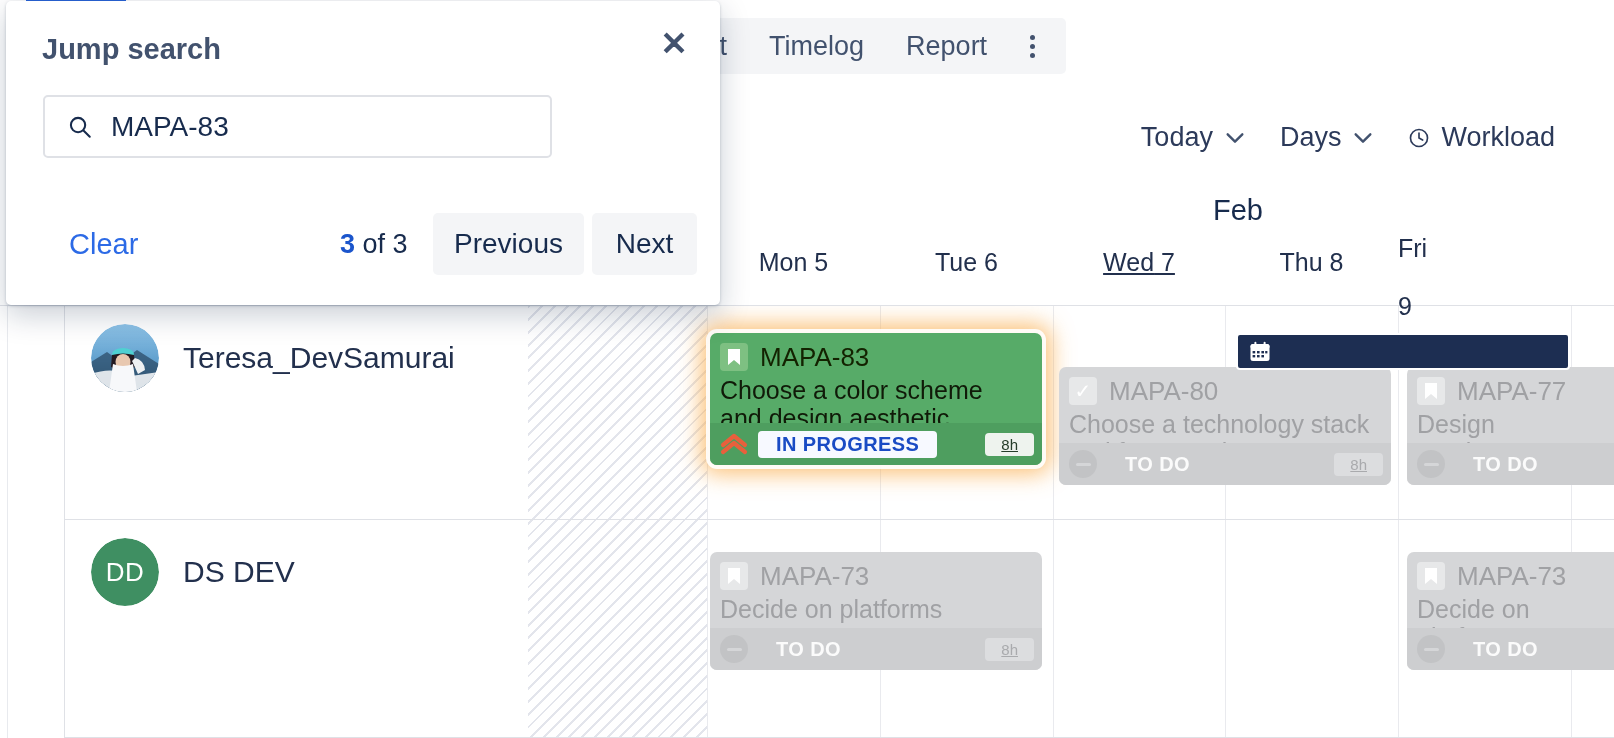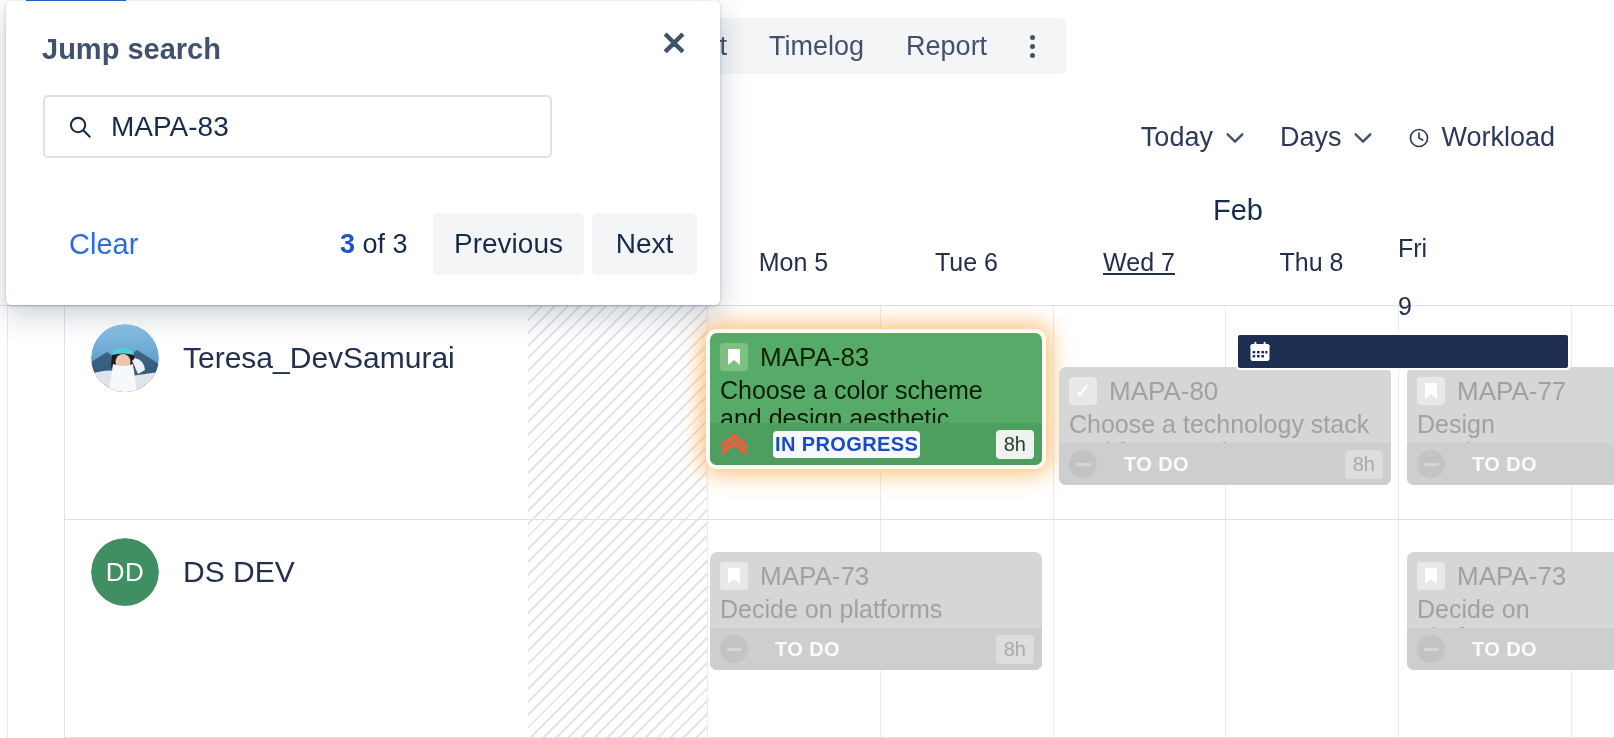--- a/index.html
+++ b/index.html
@@ -119,24 +119,24 @@
     display: flex; align-items: center; justify-content: center;
   }
   .c-key-text { font-size: 26px; line-height: 1.1; }
   .c-summary { font-size: 25px; line-height: 1.12; }
   .card .c-foot {
     flex: 0 0 auto; height: 42px; display: flex; align-items: center;
     padding: 0 8px 0 10px; gap: 10px;
   }
   .c-status {
     font-size: 20px; font-weight: bold; letter-spacing: .4px;
-    padding: 2px 2px; border-radius: 4px; margin-left: 15px;
+    padding: 2px 18px; border-radius: 4px;
   }
   .c-hours {
-    margin-left: auto; font-size: 20px; padding: 3px 8px; border-radius: 4px;
+    margin-left: auto; font-size: 15px; padding: 3px 16px; border-radius: 4px; text-decoration: underline;
   }
   .prio-icon { width: 28px; height: 22px; flex: 0 0 auto; }
 
   
   .card.hl {
     background: #57ab68; color: #1a1a1a;
     box-shadow: 0 0 0 4px rgba(255,255,255,.9), 0 0 22px 9px rgba(250,170,70,.72);
   }
   .card.hl .c-type-icon { background: #7ec082; }
   .card.hl .c-key-text { color: #132200; }

